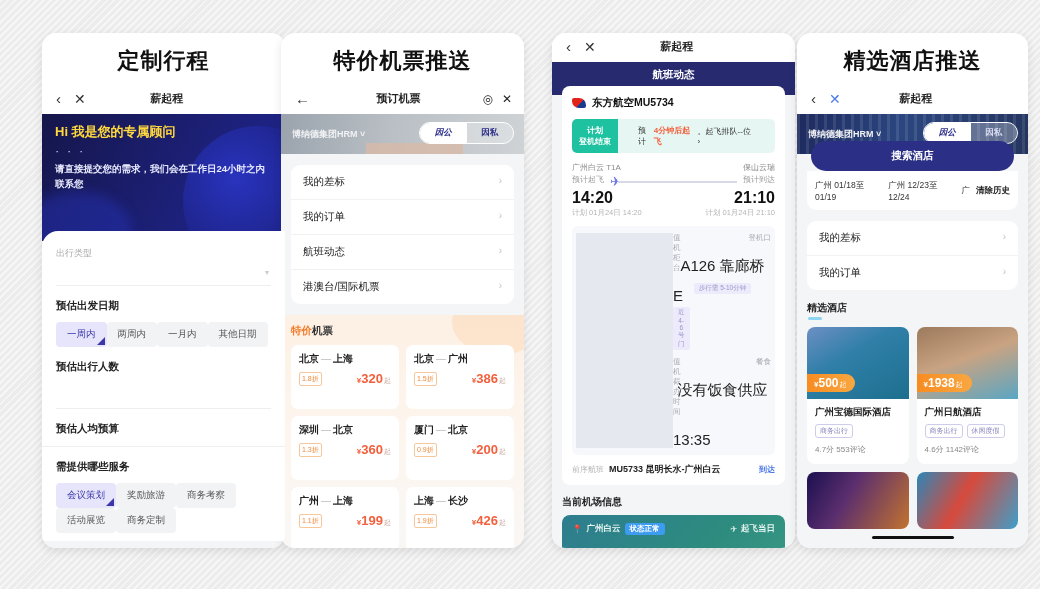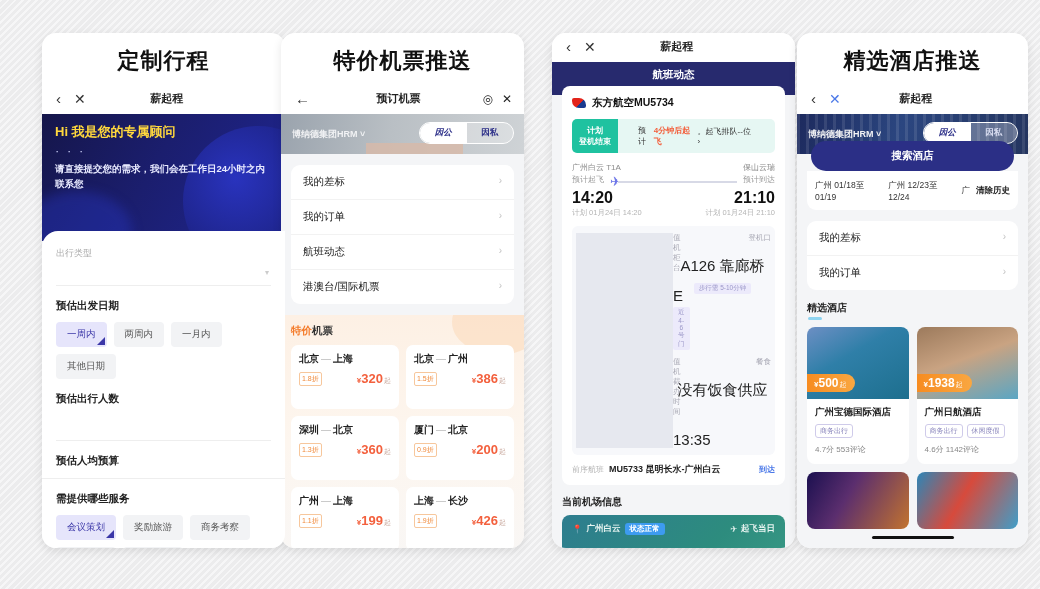--- a/index.html
+++ b/index.html
@@ -55,21 +55,21 @@
   .h1-sub { color:#fff; font-size:11px; text-align:center; font-weight:bold; margin-bottom:11px; }
   .h1-hi { color:#ffd83d; font-size:13px; font-weight:bold; }
   .h1-dots { color:#c9cdf5; font-size:13px; letter-spacing:2px; margin:2px 0 4px; }
   .h1-desc { color:#e8eaff; font-size:9.5px; line-height:1.55; font-weight:bold; }
 
   .card1 { background:#fff; border-radius:16px 0 0 0; margin-top:-10px; padding:16px 14px 8px; position:relative; z-index:3; }
   .fieldlbl { font-size:9px; color:#aaa; }
   .fieldline { border-bottom:1px solid #eee; height:26px; position:relative; }
   .fieldline .caret { position:absolute; right:2px; top:8px; color:#ccc; font-size:8px;}
   .seclbl { font-size:10.5px; color:#222; font-weight:bold; margin:13px 0 9px; }
-  .chips { display:flex; flex-wrap:wrap; gap:7px; }
+  .chips { display:flex; flex-wrap:wrap; gap:0; }
   .chip { background:#f2f3f5; color:#555; font-size:9.5px; border-radius:4px; padding:6px 11px; position:relative; }
   .chip.on { background:#e6e5fb; color:#3b37a8; }
   .chip.on:after { content:""; position:absolute; right:2px; bottom:2px; border:4px solid transparent; border-right-color:#3b37a8; border-bottom-color:#3b37a8;}
   .divider1 { border-top:1px solid #eee; margin:10px -14px 0; }
 
   
   .banner2 {
     height:40px; background:linear-gradient(100deg,#9aa3ad,#b9bfc4 45%,#cfd3d6);
     position:relative; display:flex; align-items:center; padding:0 11px;
   }

